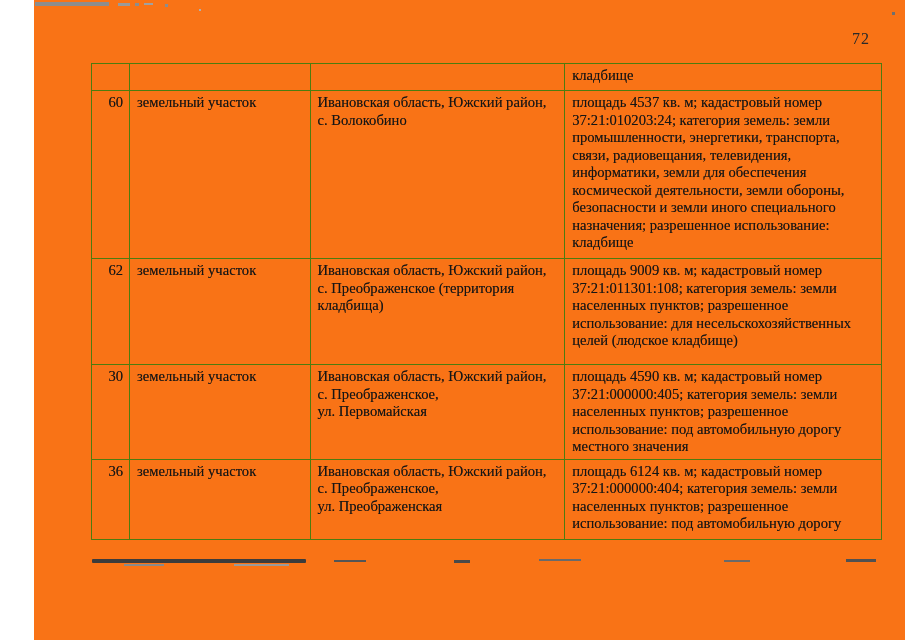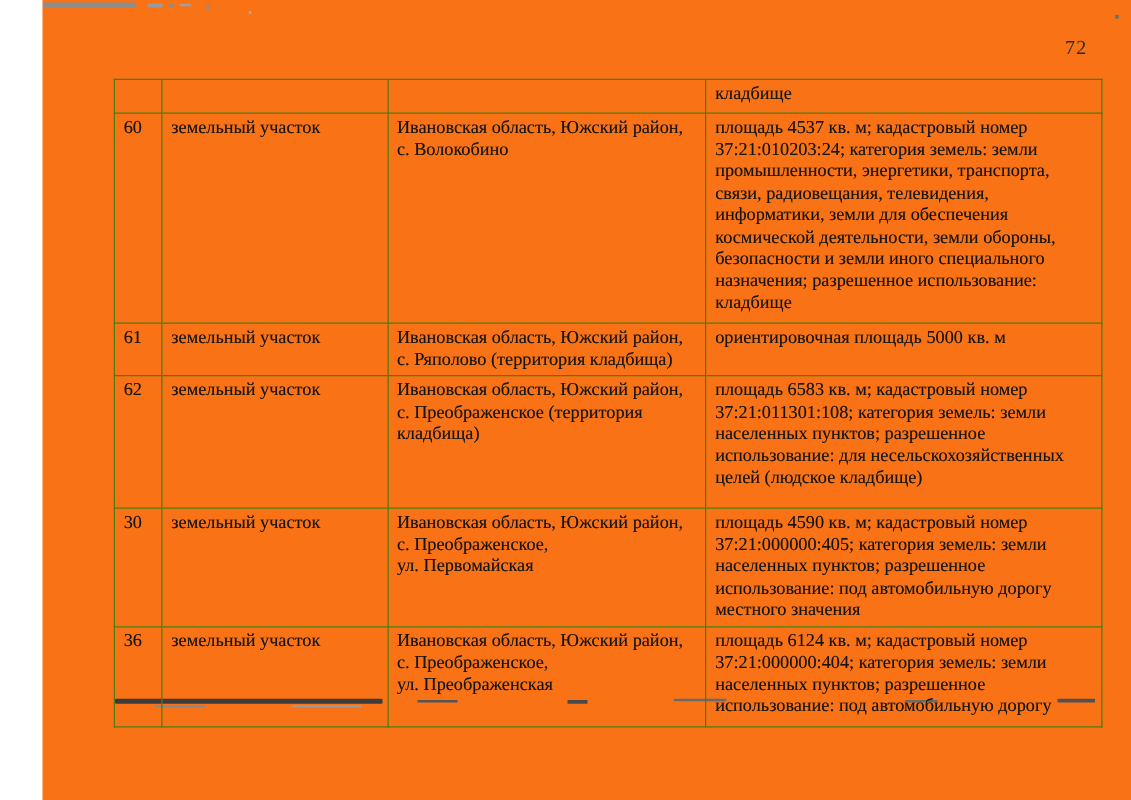--- a/index.html
+++ b/index.html
@@ -37,21 +37,21 @@
     color: #161616;
     text-shadow: 0 0 0.4px rgba(20,20,20,0.55);
   }
   table.doc-table td {
     border: 1px solid #4d7c0f;
     vertical-align: top;
     padding: 3px 6px 3px 7px;
     overflow: hidden;
   }
   td.c-num {
-    text-align: left;
+    text-align: right;
     padding-left: 2px;
     padding-right: 2px;
   }
   td.c-loc, td.c-det {
     white-space: pre-line;
   }
   
   .artifact {
     position: absolute;
     background: #8d8d8d;
@@ -119,34 +119,27 @@
         <td class="c-det">площадь 4537 кв. м; кадастровый номер
 37:21:010203:24; категория земель: земли
 промышленности, энергетики, транспорта,
 связи, радиовещания, телевидения,
 информатики, земли для обеспечения
 космической деятельности, земли обороны,
 безопасности и земли иного специального
 назначения; разрешенное использование:
 кладбище</td>
       </tr>
-      <tr style="height:38px">
-        <td class="c-num">61</td>
-        <td class="c-type">земельный участок</td>
-        <td class="c-loc">Ивановская область, Южский район,
-с. Ряполово (территория кладбища)</td>
-        <td class="c-det">ориентировочная площадь 5000 кв. м</td>
-      </tr>
       <tr style="height:106px">
         <td class="c-num">62</td>
         <td class="c-type">земельный участок</td>
         <td class="c-loc">Ивановская область, Южский район,
 с. Преображенское (территория
 кладбища)</td>
-        <td class="c-det">площадь 6583 кв. м; кадастровый номер
+        <td class="c-det">площадь 9009 кв. м; кадастровый номер
 37:21:011301:108; категория земель: земли
 населенных пунктов; разрешенное
 использование: для несельскохозяйственных
 целей (людское кладбище)</td>
       </tr>
       <tr style="height:89px">
         <td class="c-num">30</td>
         <td class="c-type">земельный участок</td>
         <td class="c-loc">Ивановская область, Южский район,
 с. Преображенское,

